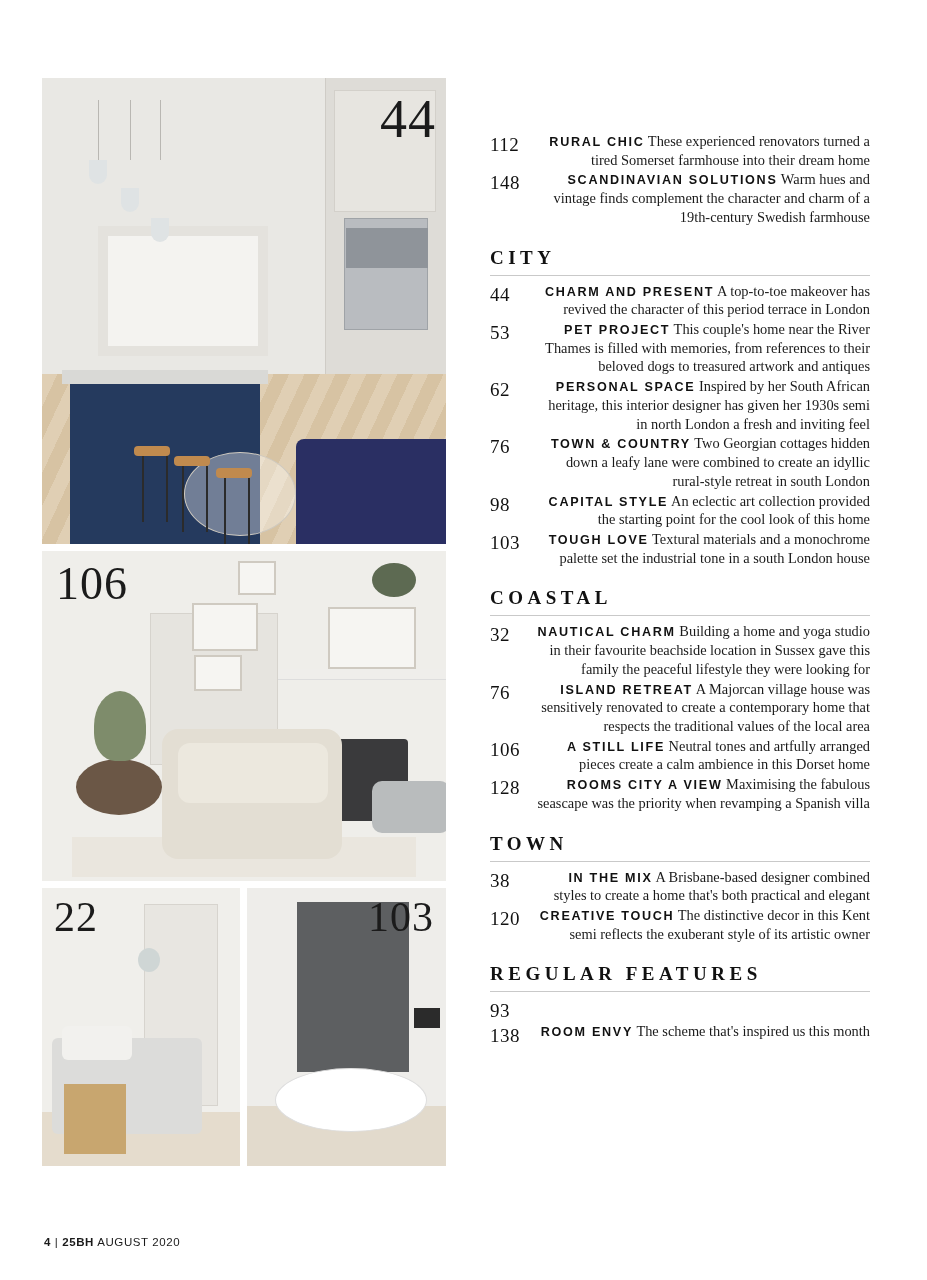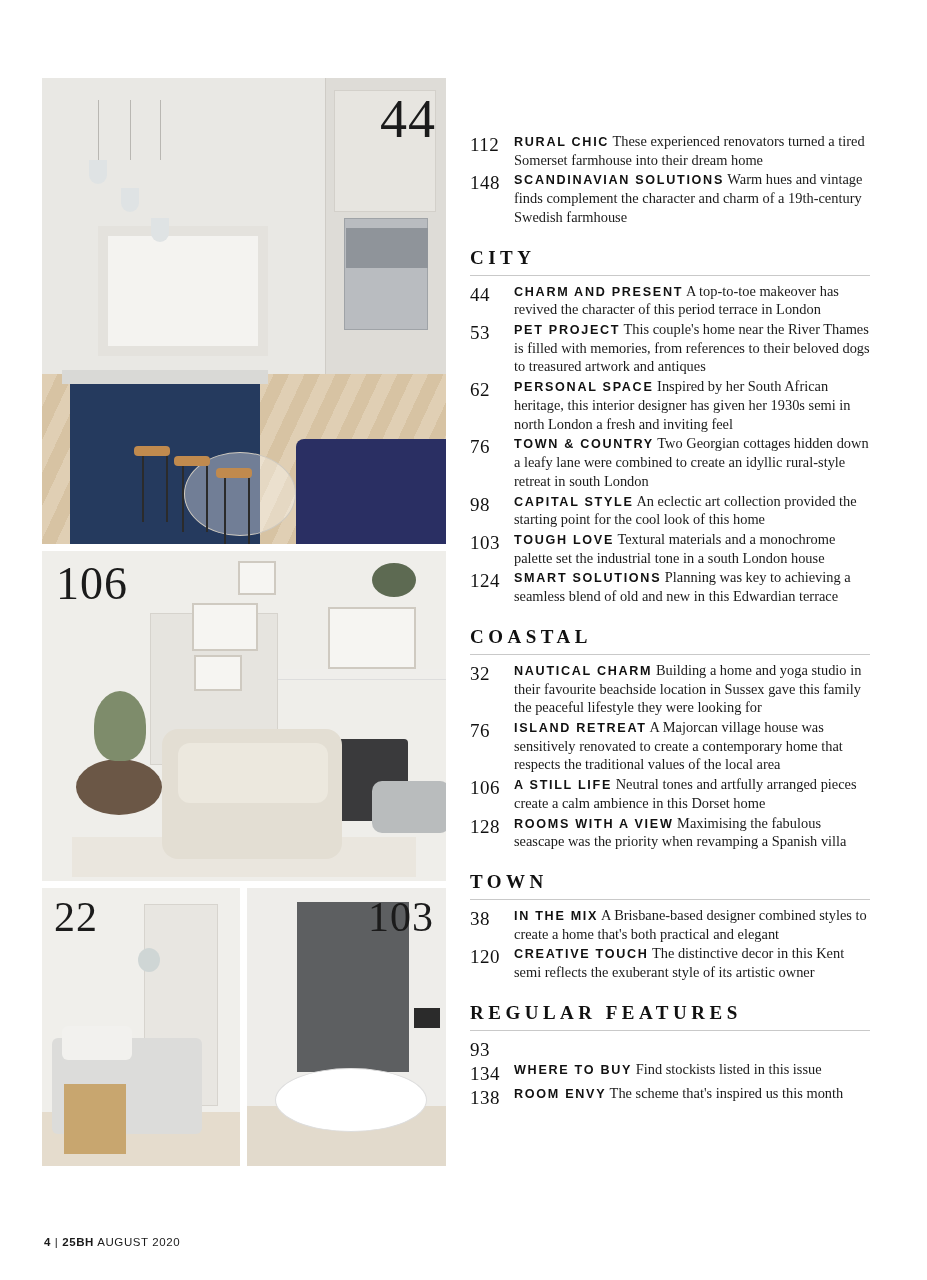--- a/index.html
+++ b/index.html
@@ -139,20 +139,21 @@
 
   
   .text-col {
     position: absolute;
     left: 470px;
     top: 132px;
     width: 400px;
   }
   .section {
     margin-bottom: 2px;
+    margin-left: 20px;
   }
   .section-title {
     font-family: "Liberation Serif", serif;
     font-size: 19px;
     font-weight: 700;
     letter-spacing: 4.5px;
     color: #111;
     margin: 20px 0 6px 0;
   }
   .rule {
@@ -171,21 +172,21 @@
     font-size: 19px;
     font-family: "Liberation Serif", serif;
     color: #111;
     letter-spacing: 0.5px;
     padding-top: 1px;
   }
   .entry .body {
     flex: 1 1 auto;
     font-size: 14.2px;
     color: #1a1a1a;
-    text-align: left;
+    text-align: right;
   }
   .entry .body .ttl {
     font-family: "Liberation Sans", sans-serif;
     font-weight: 700;
     font-size: 12.6px;
     letter-spacing: 1.7px;
     color: #111;
   }
   .entry .body .desc {
     font-family: "Liberation Serif", serif;
@@ -316,44 +317,40 @@
         <div class="body"><span class="ttl">TOWN &amp; COUNTRY</span><span class="desc"> Two Georgian cottages hidden down a leafy lane were combined to create an idyllic rural-style retreat in south London</span></div>
       </div>
       <div class="entry">
         <div class="pg">98</div>
         <div class="body"><span class="ttl">CAPITAL STYLE</span><span class="desc"> An eclectic art collection provided the starting point for the cool look of this home</span></div>
       </div>
       <div class="entry">
         <div class="pg">103</div>
         <div class="body"><span class="ttl">TOUGH LOVE</span><span class="desc"> Textural materials and a monochrome palette set the industrial tone in a south London house</span></div>
       </div>
-      <div class="entry">
-        <div class="pg">124</div>
-        <div class="body"><span class="ttl">SMART SOLUTIONS</span><span class="desc"> Planning was key to achieving a seamless blend of old and new in this Edwardian terrace</span></div>
-      </div>
     </div>
 
     <div class="section">
       <div class="section-title">COASTAL</div>
       <hr class="rule">
       <div class="entry">
         <div class="pg">32</div>
         <div class="body"><span class="ttl">NAUTICAL CHARM</span><span class="desc"> Building a home and yoga studio in their favourite beachside location in Sussex gave this family the peaceful lifestyle they were looking for</span></div>
       </div>
       <div class="entry">
         <div class="pg">76</div>
         <div class="body"><span class="ttl">ISLAND RETREAT</span><span class="desc"> A Majorcan village house was sensitively renovated to create a contemporary home that respects the traditional values of the local area</span></div>
       </div>
       <div class="entry">
         <div class="pg">106</div>
         <div class="body"><span class="ttl">A STILL LIFE</span><span class="desc"> Neutral tones and artfully arranged pieces create a calm ambience in this Dorset home</span></div>
       </div>
       <div class="entry">
         <div class="pg">128</div>
-        <div class="body"><span class="ttl">ROOMS WITH A VIEW</span><span class="desc"> Maximising the fabulous seascape was the priority when revamping a Spanish villa</span></div>
+        <div class="body"><span class="ttl">ROOMS CITY A VIEW</span><span class="desc"> Maximising the fabulous seascape was the priority when revamping a Spanish villa</span></div>
       </div>
     </div>
 
     <div class="section">
       <div class="section-title">TOWN</div>
       <hr class="rule">
       <div class="entry">
         <div class="pg">38</div>
         <div class="body"><span class="ttl">IN THE MIX</span><span class="desc"> A Brisbane-based designer combined styles to create a home that's both practical and elegant</span></div>
       </div>
@@ -361,24 +358,20 @@
         <div class="pg">120</div>
         <div class="body"><span class="ttl">CREATIVE TOUCH</span><span class="desc"> The distinctive decor in this Kent semi reflects the exuberant style of its artistic owner</span></div>
       </div>
     </div>
 
     <div class="section compact">
       <div class="section-title">REGULAR FEATURES</div>
       <hr class="rule">
       <div class="entry">
         <div class="pg">93</div>
-      </div>
-      <div class="entry">
-        <div class="pg">134</div>
-        <div class="body"><span class="ttl">WHERE TO BUY</span><span class="desc"> Find stockists listed in this issue</span></div>
       </div>
       <div class="entry">
         <div class="pg">138</div>
         <div class="body"><span class="ttl">ROOM ENVY</span><span class="desc"> The scheme that's inspired us this month</span></div>
       </div>
     </div>
 
   </div>
 
   <div class="footer">

